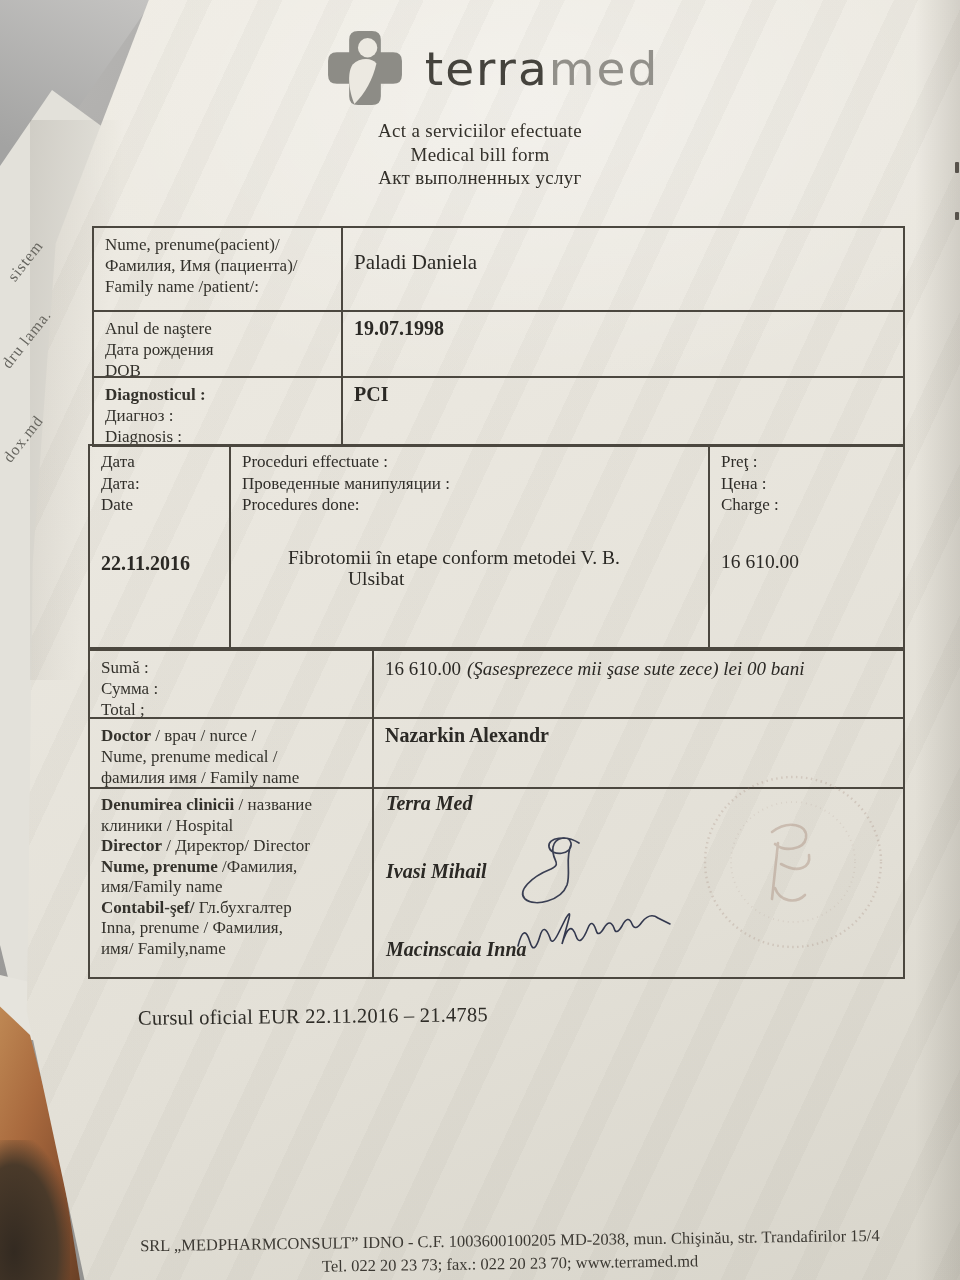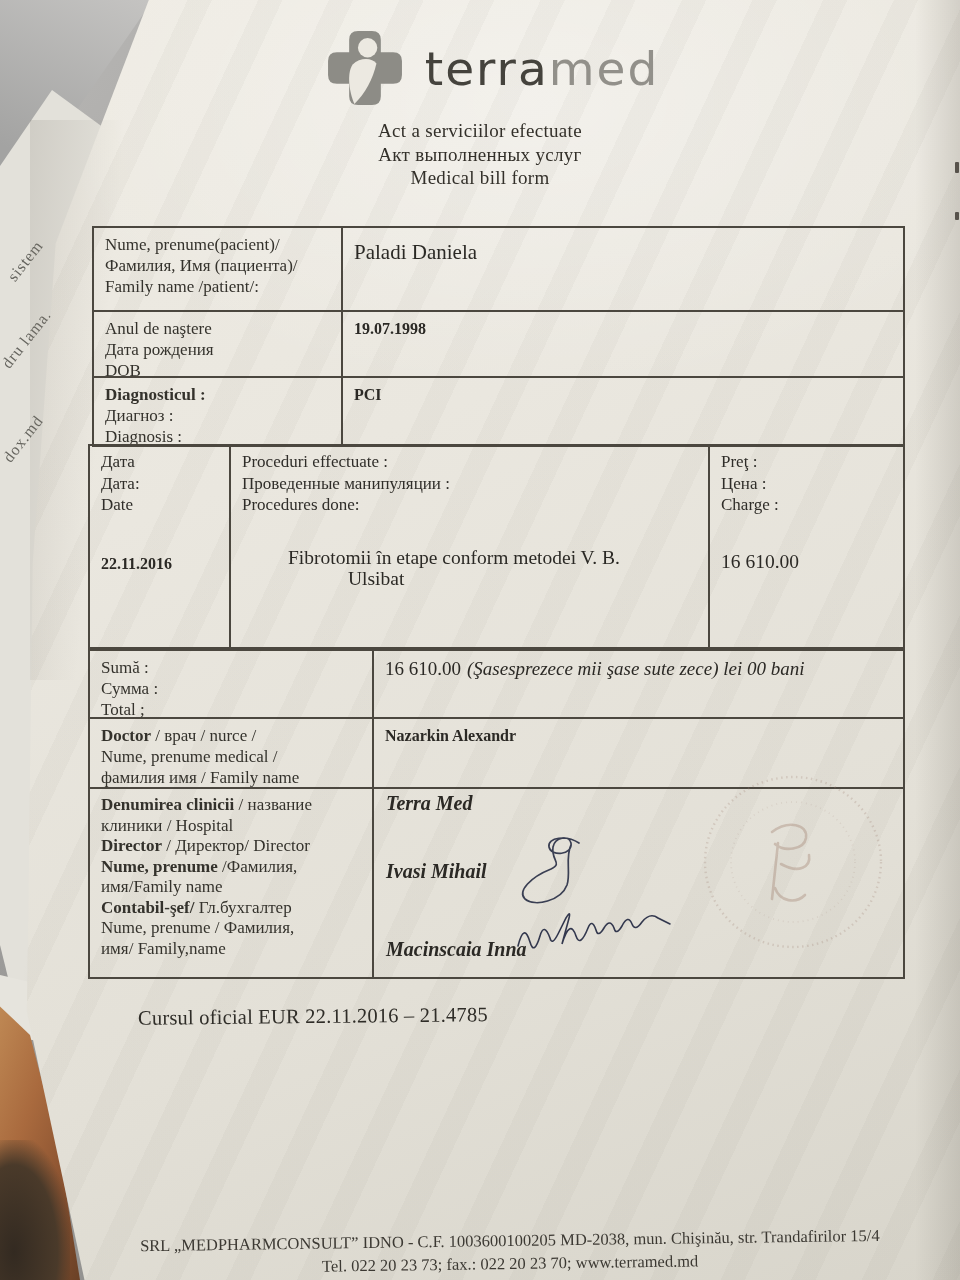--- a/index.html
+++ b/index.html
@@ -56,26 +56,26 @@
     font-size:19px; line-height:23.5px; color:#33302a; letter-spacing:0.3px; }
 
   
   .tbl { position:absolute; border:2px solid #4b473f; background:transparent; }
   .row { display:flex; border-bottom:2px solid #4b473f; }
   .row:last-child { border-bottom:none; }
   .cell { padding:6px 11px; font-size:17px; line-height:21px; color:#34322c; }
   .lbl { border-right:2px solid #4b473f; flex:none; }
   .val { flex:1; }
   .b { font-weight:bold; }
-  .big { font-size:16px; font-weight:bold; color:#2b2925; }
+  .big { font-size:20px; font-weight:bold; color:#2b2925; }
 
   #blockA { left:92px; top:226px; width:813px; }
   #blockA .lbl { width:249px; }
   #blockA .r1 { height:84px; } #blockA .r2 { height:66px; } #blockA .r3 { height:67px; }
-  .patient-name { font-size:21px; padding-top:14px; color:#2b2925; }
+  .patient-name { font-size:21px; padding-top:24px; color:#2b2925; }
 
   #blockB { left:88px; top:444px; width:817px; height:205px; display:flex; }
   #blockB .col { padding:5px 11px; font-size:17px; line-height:21.5px; }
   #blockB .c1 { width:141px; border-right:2px solid #4b473f; }
   #blockB .c2 { width:479px; border-right:2px solid #4b473f; }
   #blockB .c3 { flex:1; }
   .date-val { margin-top:37px; }
   .proc-val { margin-top:31px; padding-left:46px; font-size:19.5px; color:#2b2925; }
   .proc-val .ln2 { margin-left:60px; }
   .price-val { margin-top:35px; font-size:19.5px; color:#2b2925; }
@@ -125,22 +125,22 @@
       <svg class="logo-icon" viewBox="0 0 100 100">
         <path fill="#8d8c86" d="M32,18 q0-10 10-10 h16 q10,0 10,10 v14 h14 q10,0 10,10 v16 q0,10 -10,10 h-14 v14 q0,10 -10,10 h-16 q-10,0 -10,-10 v-14 h-14 q-10,0 -10,-10 v-16 q0,-10 10,-10 h14 z"></path>
         <circle cx="53" cy="27" r="11" fill="#ece9e1"></circle>
         <path fill="#ece9e1" d="M36,46 C44,38 58,38 63,45 C59,63 50,79 38,91 C32,77 29,56 36,46 Z"></path>
       </svg>
       <div class="logo-word"><span class="dark">terra</span><span class="light">med</span></div>
     </div>
 
     <div class="titles">
       <div>Act a serviciilor efectuate</div>
+      <div>Medical bill form</div>
       <div>Акт выполненных услуг</div>
-      <div>Medical bill form</div>
     </div>
 
     <div id="blockA" class="tbl">
       <div class="row r1">
         <div class="cell lbl">
           <div>Nume, prenume(pacient)/</div>
           <div>Фамилия, Имя (пациента)/</div>
           <div>Family name /patient/:</div>
         </div>
         <div class="cell val patient-name">Paladi Daniela</div>
@@ -207,21 +207,21 @@
         <div class="cell val big">Nazarkin Alexandr</div>
       </div>
       <div class="row rC">
         <div class="cell lbl" style="line-height:20.5px;">
           <div><span class="b">Denumirea clinicii</span><span> / название</span></div>
           <div><span class="b"></span><span>клиники / Hospital</span></div>
           <div><span class="b">Director</span><span>  / Директор/ Director</span></div>
           <div><span class="b">Nume, prenume</span><span> /Фамилия,</span></div>
           <div><span class="b"></span><span>имя/Family name</span></div>
           <div><span class="b">Contabil-şef/</span><span> Гл.бухгалтер</span></div>
-          <div><span class="b"></span><span>Nume, prenume / Фамилия,</span></div>
+          <div><span class="b"></span><span>Inna, prenume / Фамилия,</span></div>
           <div><span class="b"></span><span>имя/ Family,name</span></div>
         </div>
         <div class="cell val clinic-cell">
           <div class="v" style="top:4px;">Terra Med</div>
           <div class="v" style="top:72px;">Ivasi Mihail</div>
           <div class="v" style="top:150px;">Macinscaia Inna</div>
         </div>
       </div>
     </div>
 

